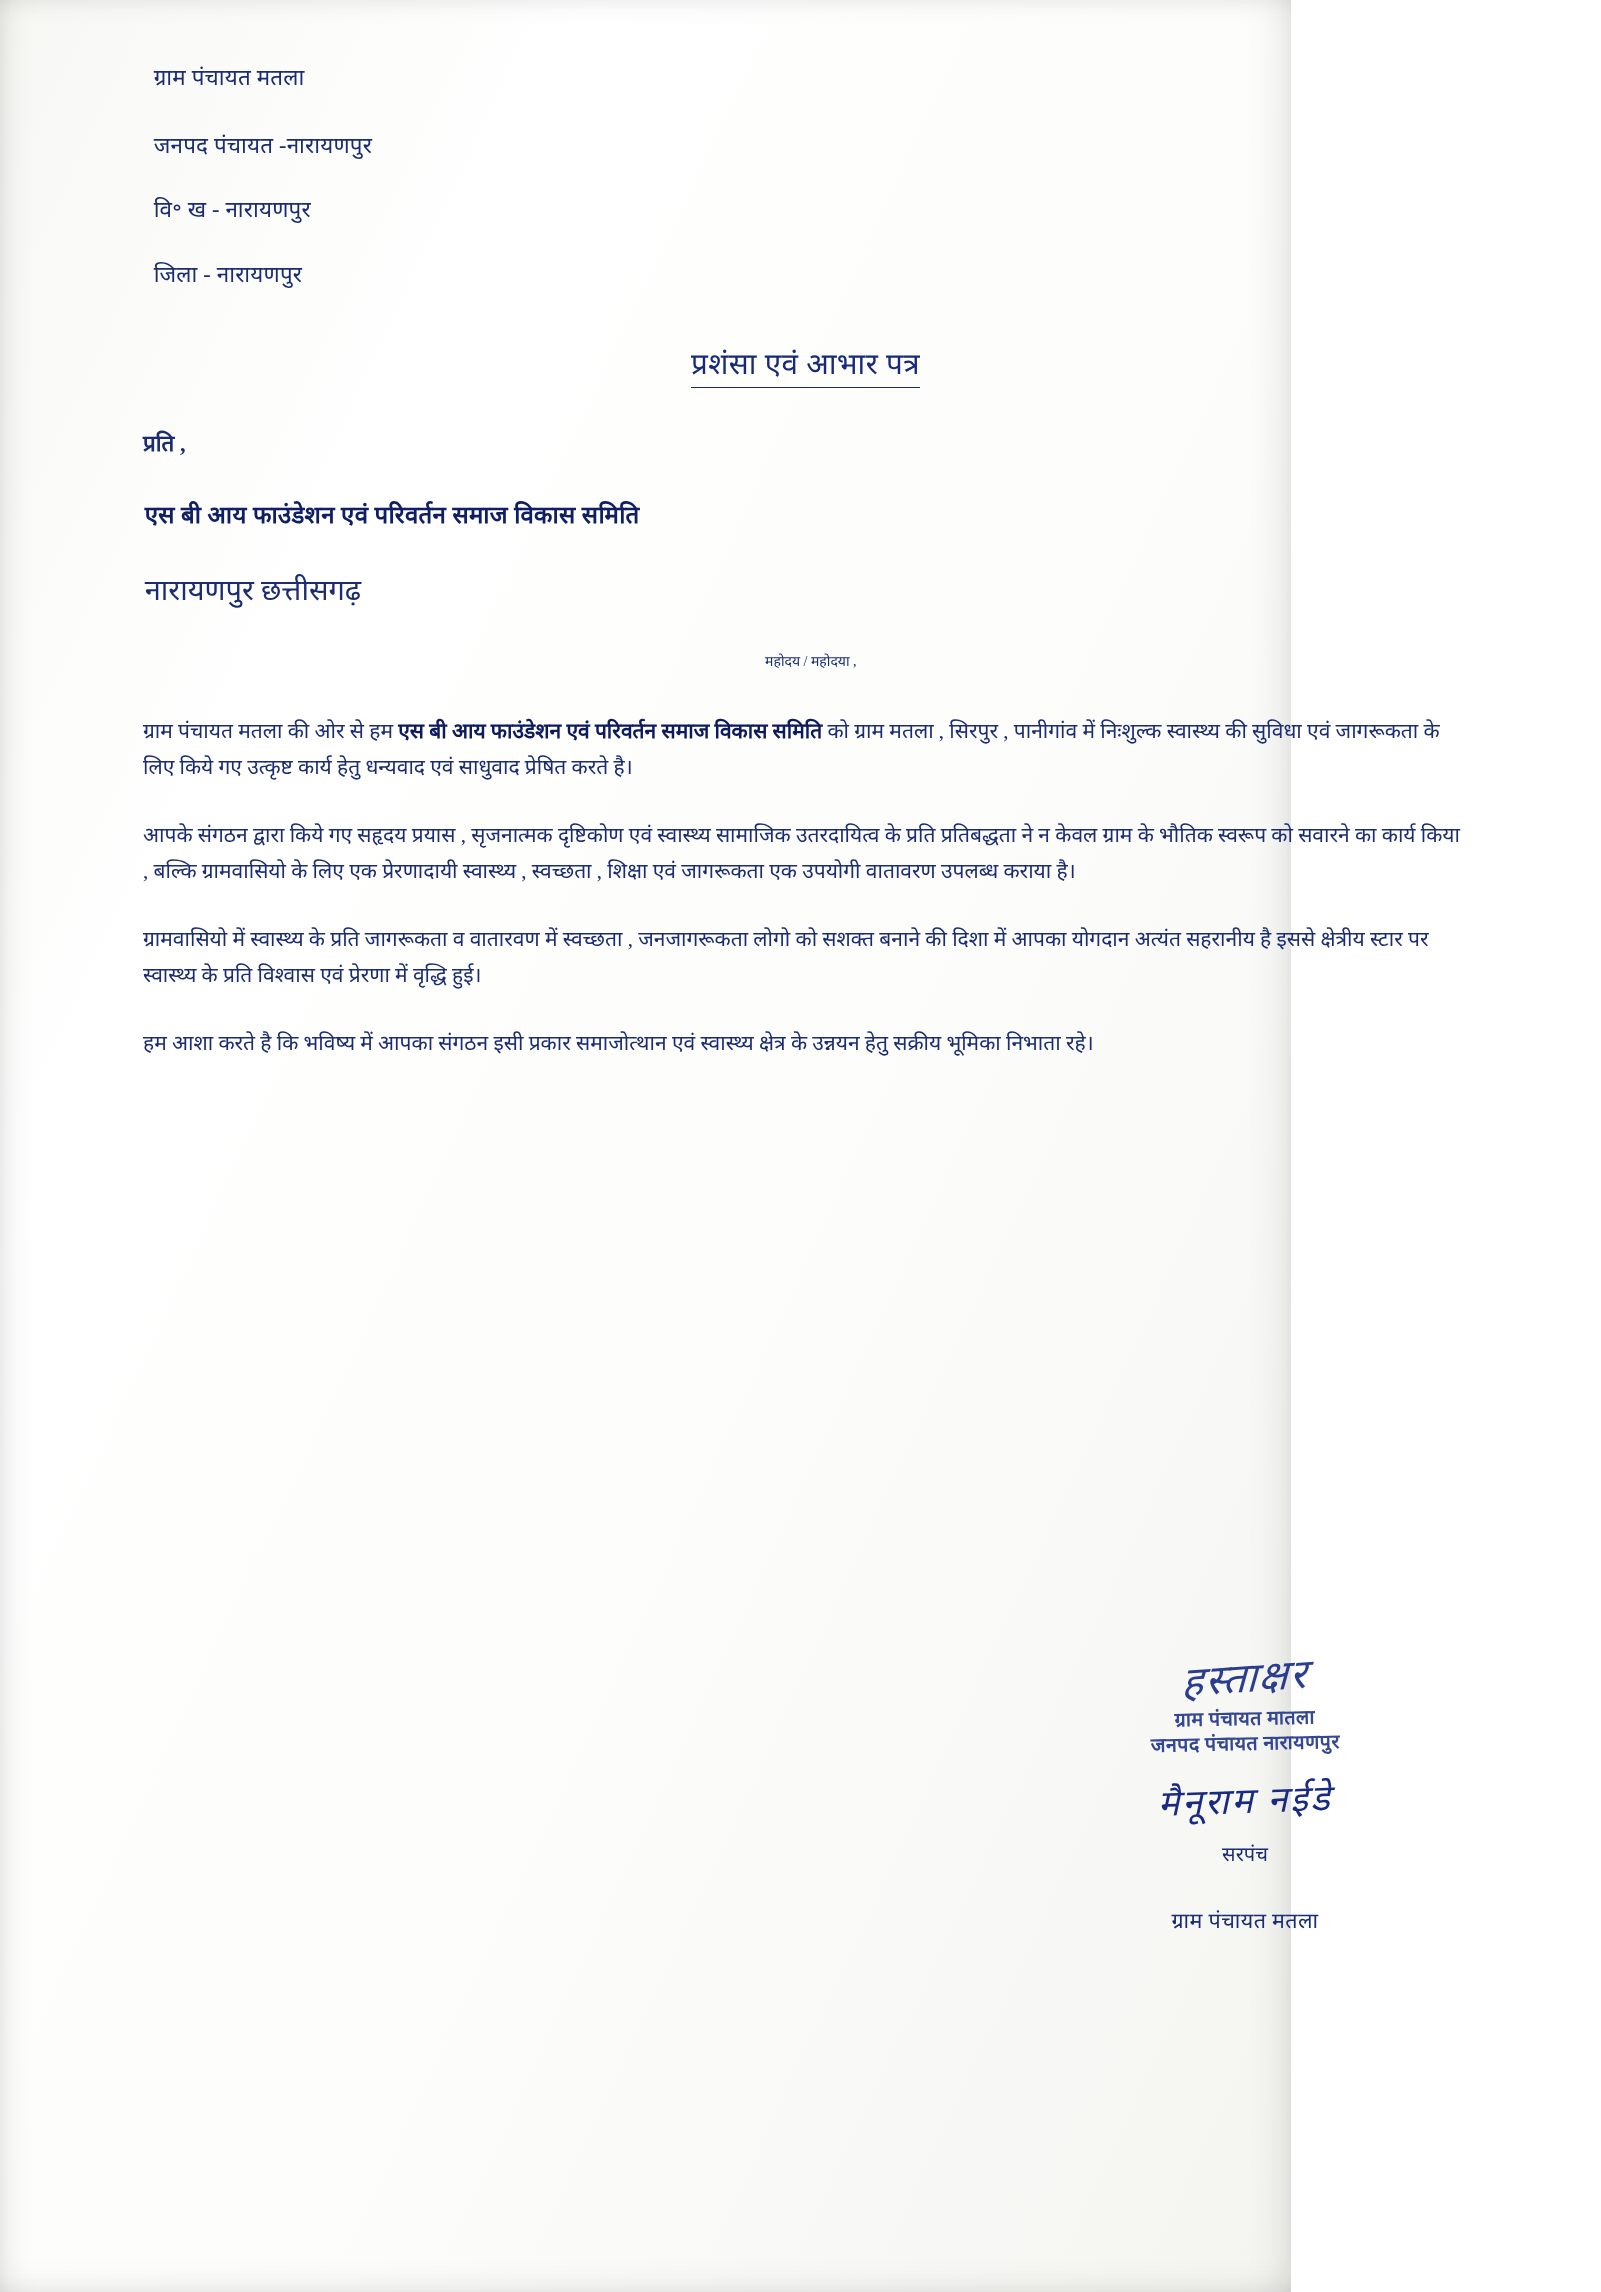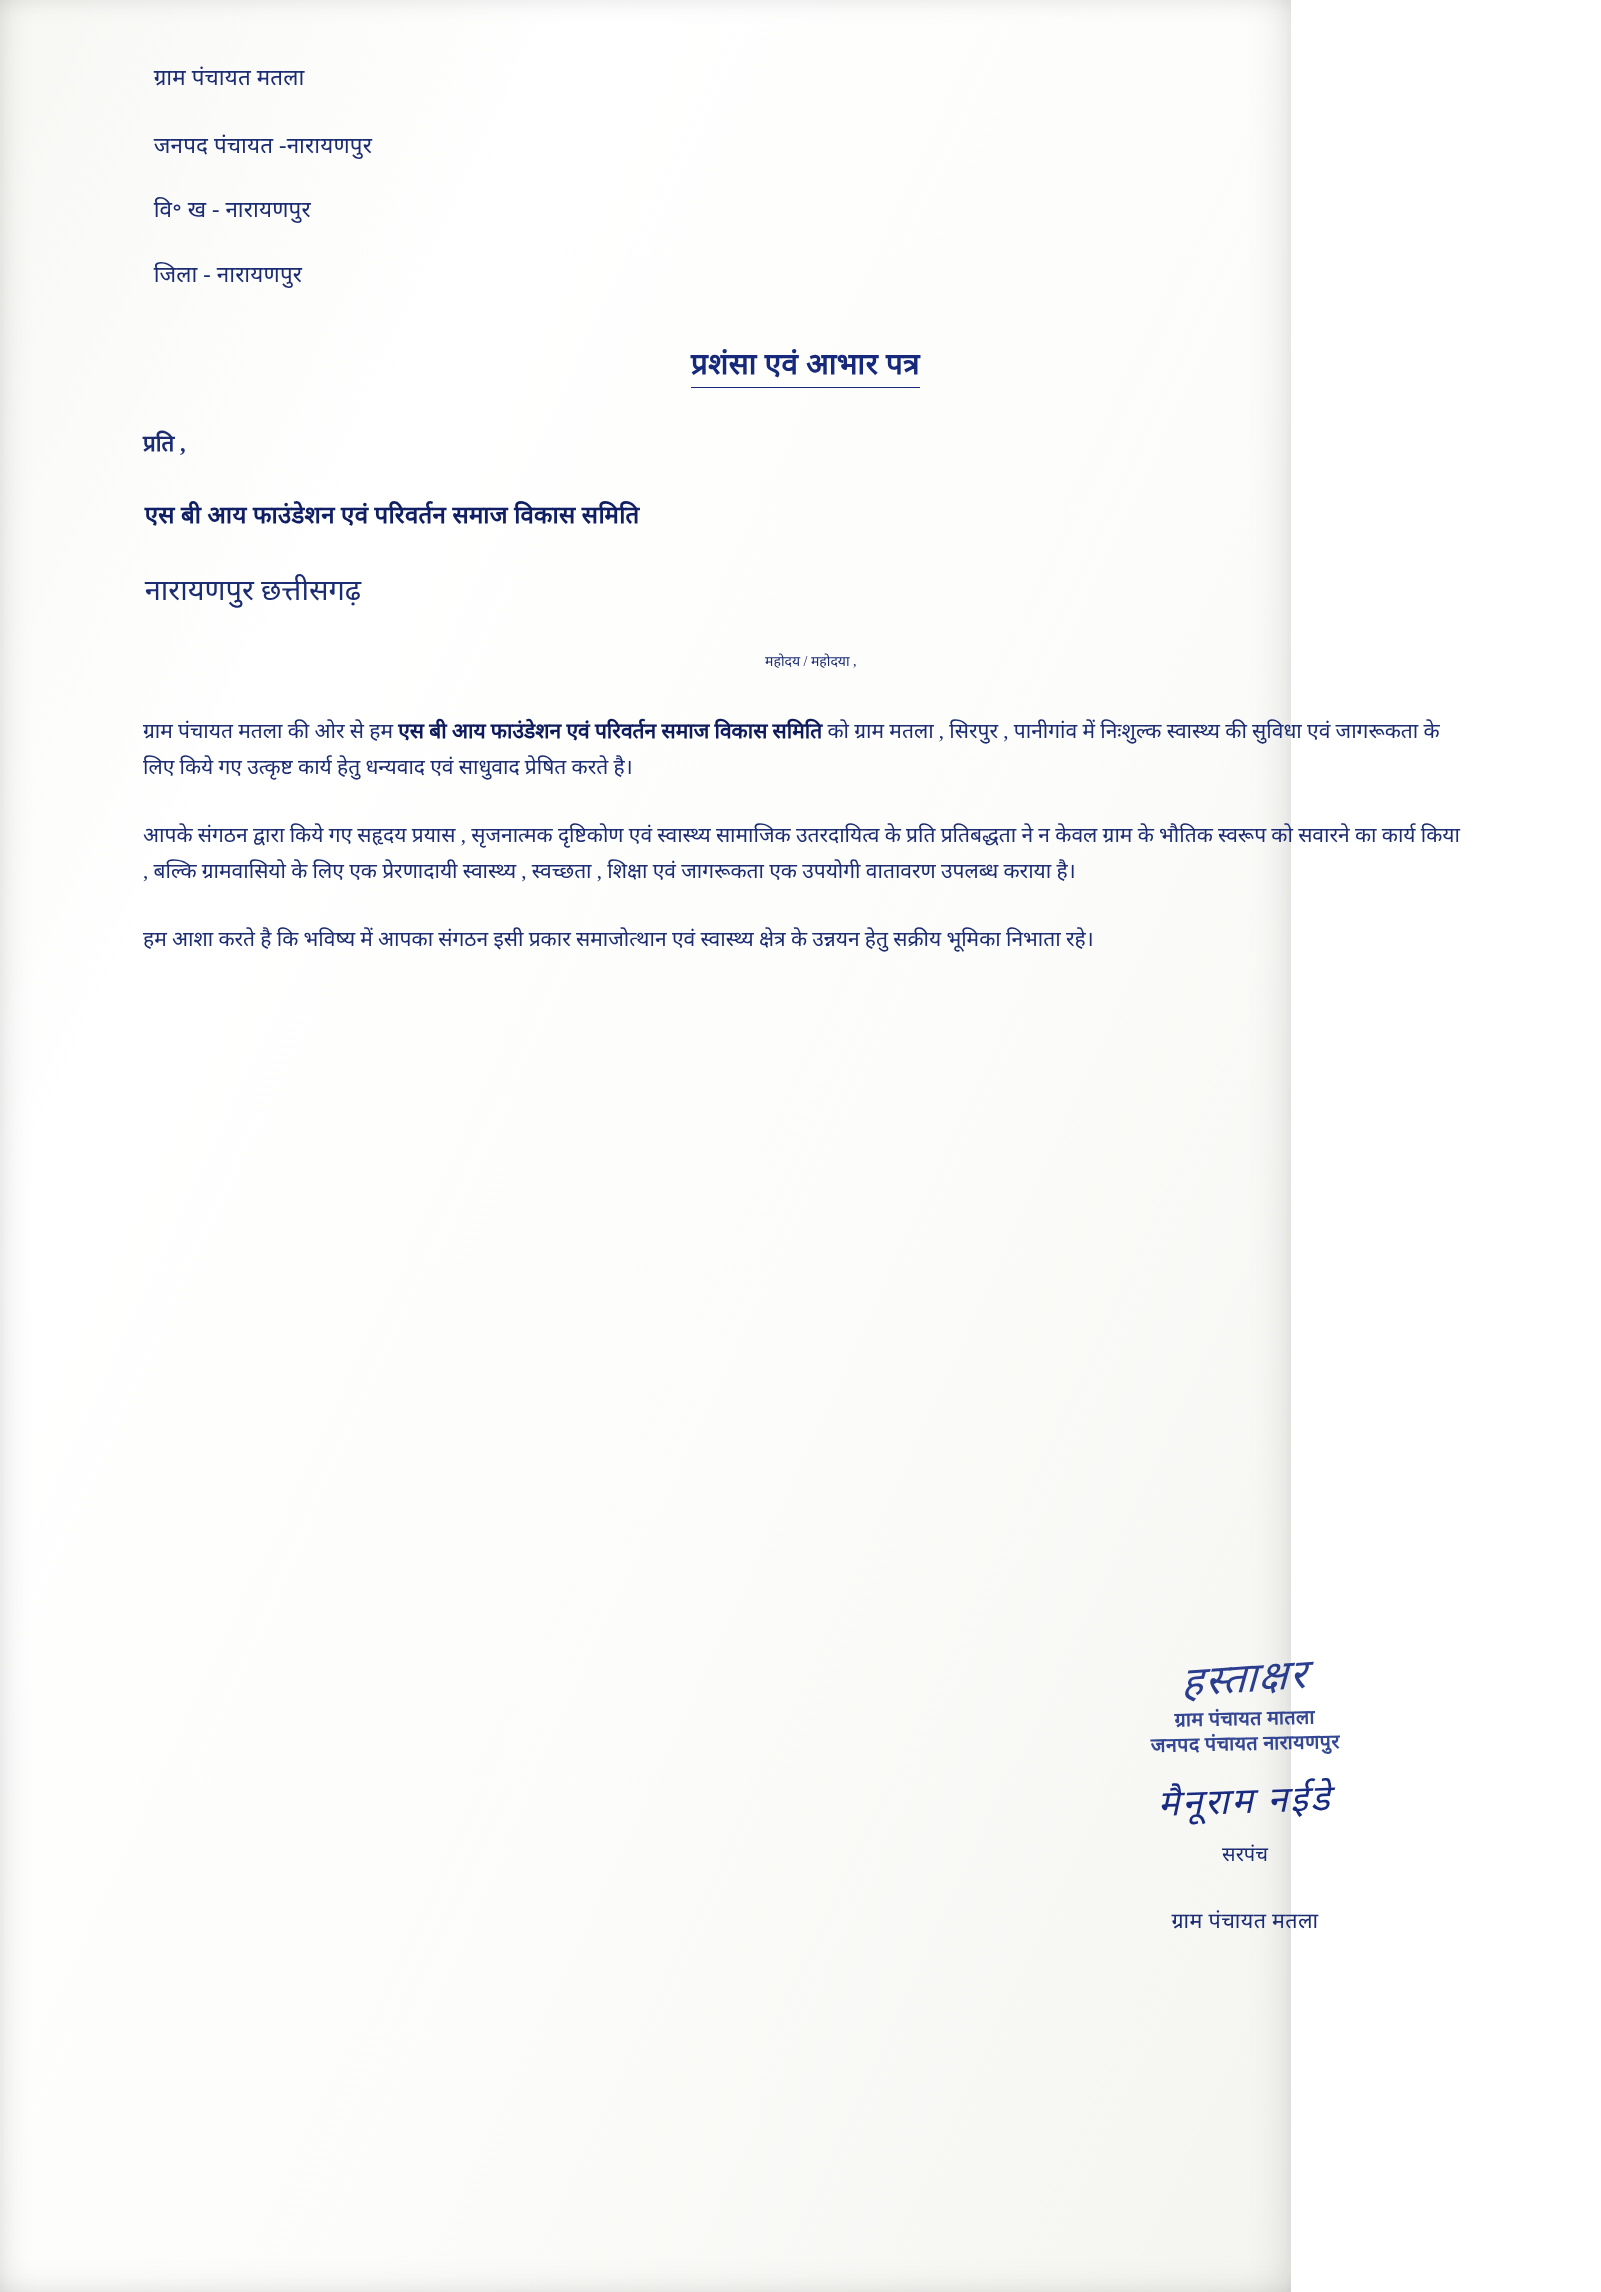--- a/index.html
+++ b/index.html
@@ -50,21 +50,21 @@
     letter-spacing: 0.2px;
   }
   .addr-line:nth-child(1) { margin-bottom: 38px; }
   .title-wrap {
     text-align: center;
     margin: 52px 0 39px 0;
   }
   .title {
     display: inline-block;
     font-size: 29.6px;
-    font-weight: 700;
+    font-weight: 400;
     color: #16297a;
     border-bottom: 1.8px solid #16297a;
     padding-bottom: 3.6px;
     letter-spacing: 0.4px;
   }
   .to-line {
     font-size: 22.4px;
     color: #1b2c72;
     margin: 4px 0 39px 9px;
     font-weight: bold;
@@ -176,20 +176,21 @@
     <div class="org-line">एस बी आय फाउंडेशन एवं  परिवर्तन समाज विकास समिति</div>
     <div class="place-line">नारायणपुर छत्तीसगढ़</div>
     <div class="salutation">महोदय / महोदया ,</div>
 
     <p class="para">
       <span>ग्राम पंचायत मतला की ओर से हम  </span><b>एस बी आय फाउंडेशन एवं परिवर्तन समाज विकास समिति</b><span> को ग्राम मतला , सिरपुर , पानीगांव में निःशुल्क स्वास्थ्य की सुविधा एवं जागरूकता के लिए किये गए उत्कृष्ट कार्य हेतु धन्यवाद एवं साधुवाद प्रेषित करते है।</span>
     </p>
 
     <p class="para">आपके संगठन द्वारा किये गए  सहृदय प्रयास , सृजनात्मक दृष्टिकोण  एवं स्वास्थ्य सामाजिक उतरदायित्व के प्रति प्रतिबद्धता ने न केवल ग्राम के भौतिक स्वरूप को सवारने का कार्य किया , बल्कि ग्रामवासियो के लिए एक प्रेरणादायी स्वास्थ्य , स्वच्छता , शिक्षा एवं जागरूकता एक उपयोगी वातावरण उपलब्ध कराया है।</p>
 
+    <p class="para">ग्रामवासियो में  स्वास्थ्य के प्रति जागरूकता  व वातारवण में स्वच्छता , जनजागरूकता लोगो को सशक्त बनाने की दिशा में आपका योगदान अत्यंत सहरानीय है इससे क्षेत्रीय स्टार पर स्वास्थ्य के प्रति विश्वास एवं प्रेरणा में वृद्धि हुई।</p>
 
     <p class="para">हम आशा करते है कि भविष्य में आपका संगठन इसी प्रकार समाजोत्थान एवं स्वास्थ्य  क्षेत्र के उन्नयन हेतु सक्रीय भूमिका निभाता रहे।</p>
 
 
   </div>
 
   <div class="sign-block">
     <div class="signature">हस्ताक्षर</div>
     <div class="stamp">
       <div>ग्राम पंचायत मातला</div>

